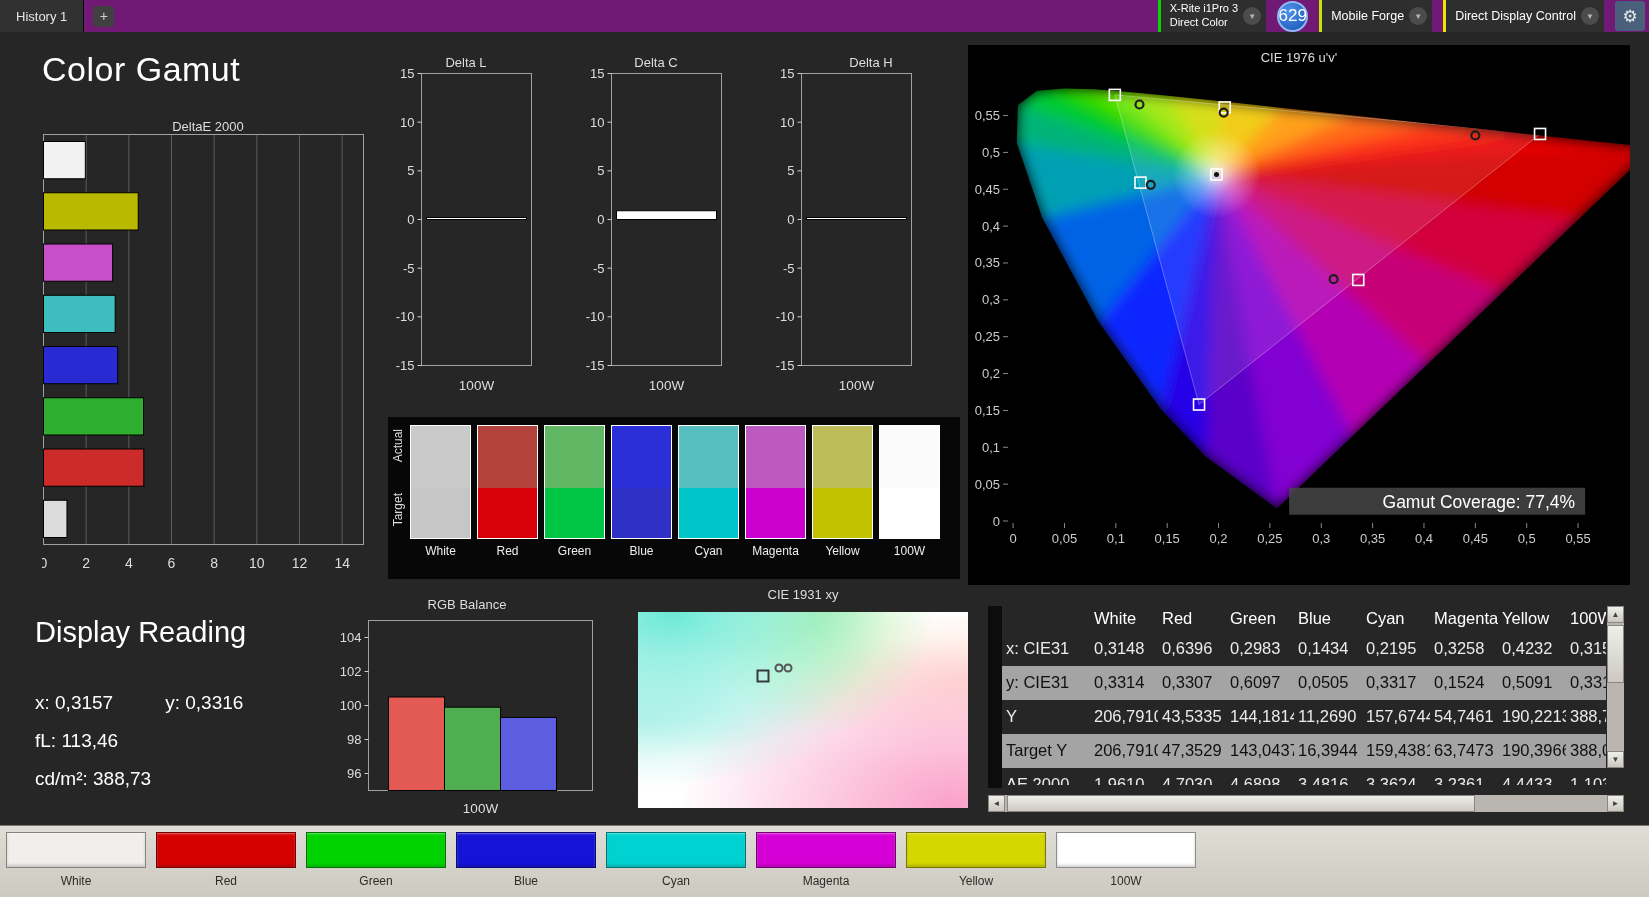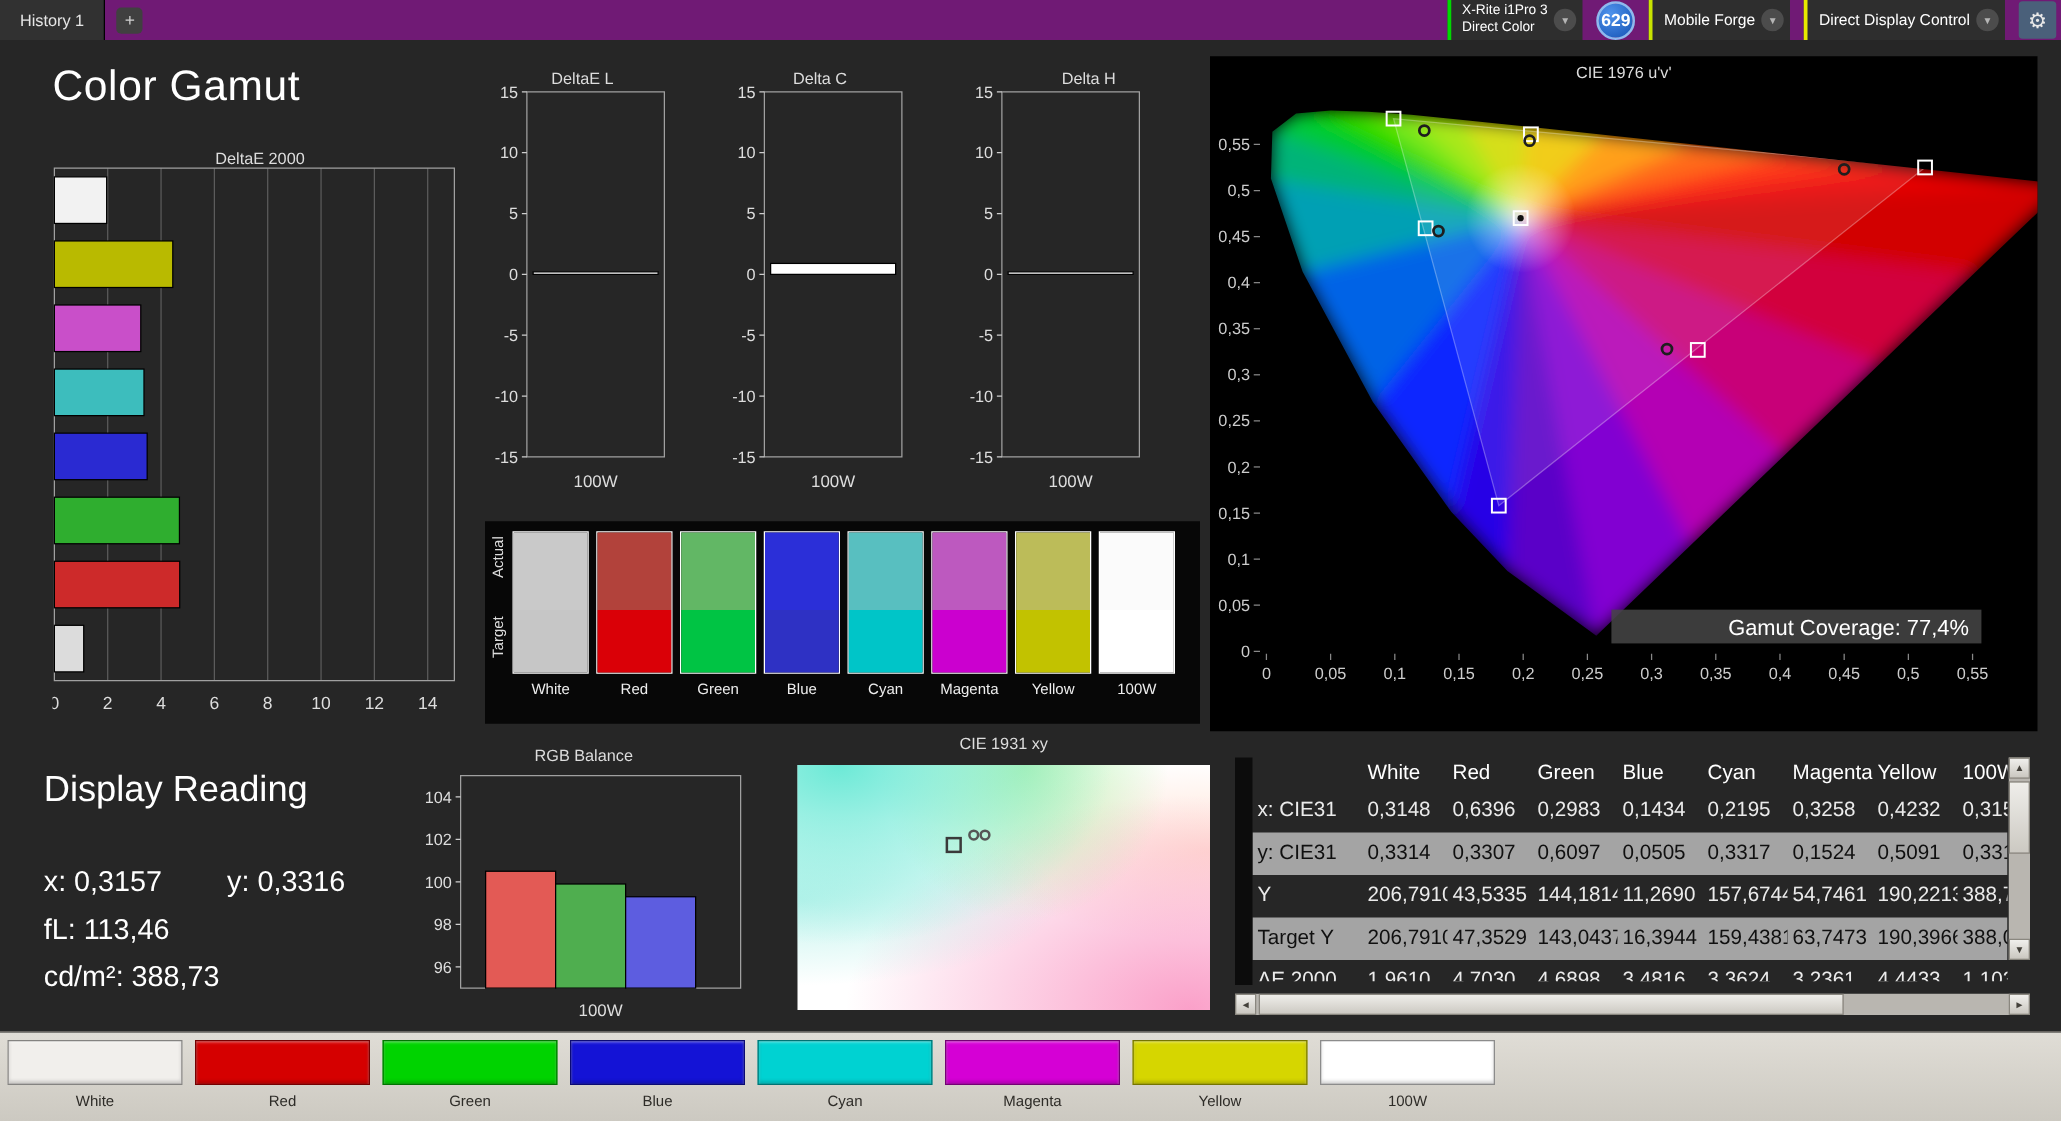--- a/index.html
+++ b/index.html
@@ -9,28 +9,28 @@
 
 
 .topbar{position:absolute;left:0;top:0;width:1649px;height:32px;background:#701a75;display:flex;align-items:center;z-index:6}
 .history-tab{height:32px;padding:0 16px;background:#313131;color:#e6e6e6;font-size:13px;display:flex;align-items:center;border-right:1px solid #000;cursor:pointer}
 .add-btn{width:21px;height:21px;margin-left:9px;border-radius:4px;background:#404040;color:#cfcfcf;font-size:14px;display:flex;align-items:center;justify-content:center;cursor:pointer}
 .topbar-right{margin-left:auto;display:flex;align-items:center;gap:11px;height:32px;padding-right:4px}
 .dropdown{position:relative;height:32px;background:#2e2e2e;border-left:3px solid #00d800;color:#fff;display:flex;align-items:center;padding:0 28px 0 9px;cursor:pointer}
 .dd-lines{display:flex;flex-direction:column;font-size:11px;line-height:1.25}
 .dd-single{font-size:12.5px}
 .dd-arrow{position:absolute;right:5px;top:7px;width:18px;height:18px;border-radius:50%;background:#4c4c4c;color:#b5b5b5;font-size:8px;display:flex;align-items:center;justify-content:center}
-.badge{width:31px;height:31px;border-radius:50%;background:radial-gradient(circle at 35% 30%,#4f93ec,#1552b4);border:2px solid #8fb9ee;color:#fff;font-size:14px;font-weight:bold;display:flex;align-items:center;justify-content:center}
+.badge{width:31px;height:31px;border-radius:50%;background:radial-gradient(circle at 35% 30%,#4f93ec,#1552b4);border:2px solid #8fb9ee;color:#fff;font-size:17px;font-weight:normal;display:flex;align-items:center;justify-content:center}
 .gear-btn{width:30px;height:30px;background:#4a607a;border-radius:3px;color:#e8e8e8;font-size:17px;display:flex;align-items:center;justify-content:center;cursor:pointer}
 
 
 .page-title{position:absolute;left:42px;top:50px;font-size:34px;color:#fff;letter-spacing:.5px}
 .chart-title{position:absolute;font-size:13px;color:#ddd;text-align:center}
 .cr-title{position:absolute;left:35px;top:616px;font-size:29px;color:#fff}
-.cr-line{position:absolute;left:35px;font-size:23px;color:#fff}
+.cr-line{position:absolute;left:35px;font-size:19px;color:#fff}
 
 
 .swatch-panel{position:absolute;left:388px;top:417px;width:572px;height:162px;background:#070707}
 .swatch-side{position:absolute;left:3px;color:#ddd;font-size:12px;writing-mode:vertical-rl;transform:rotate(180deg)}
 .swatch-row{position:absolute;left:22px;top:8px;display:flex;gap:6px}
 .swatch-col{width:61px}
 .swatch-box{height:114px;border:1px solid #fff;display:flex;flex-direction:column}
 .swatch-actual{flex:0 0 62px}
 .swatch-target{flex:1}
 .swatch-label{margin-top:5px;text-align:center;color:#eee;font-size:12px;white-space:nowrap}
@@ -123,21 +123,21 @@
     <text x="1.5" y="434.5" text-anchor="middle" font-size="14" fill="#ddd">0</text>
     <text x="44.166666666666664" y="434.5" text-anchor="middle" font-size="14" fill="#ddd">2</text>
     <text x="86.83333333333333" y="434.5" text-anchor="middle" font-size="14" fill="#ddd">4</text>
     <text x="129.5" y="434.5" text-anchor="middle" font-size="14" fill="#ddd">6</text>
     <text x="172.16666666666666" y="434.5" text-anchor="middle" font-size="14" fill="#ddd">8</text>
     <text x="214.83333333333331" y="434.5" text-anchor="middle" font-size="14" fill="#ddd">10</text>
     <text x="257.5" y="434.5" text-anchor="middle" font-size="14" fill="#ddd">12</text>
     <text x="300.1666666666667" y="434.5" text-anchor="middle" font-size="14" fill="#ddd">14</text>
   </svg>
 
-<div class="chart-title" style="left:385px;top:55px;width:162px">DeltaE L</div>
+<div class="chart-title" style="left:385px;top:55px;width:162px">Delta L</div>
 <svg id="svg-delta_l" style="position:absolute;left:385px;top:68px" width="162" height="335">
     <rect x="36.5" y="5.5" width="110" height="292" fill="none" stroke="#a0a0a0"></rect>
     <line x1="32.5" y1="5.5" x2="36.5" y2="5.5" stroke="#cfcfcf"></line>
     <text x="29.5" y="10" text-anchor="end" font-size="13" fill="#ddd">15</text>
     <line x1="32.5" y1="54.166666666666664" x2="36.5" y2="54.166666666666664" stroke="#cfcfcf"></line>
     <text x="29.5" y="58.666666666666664" text-anchor="end" font-size="13" fill="#ddd">10</text>
     <line x1="32.5" y1="102.83333333333333" x2="36.5" y2="102.83333333333333" stroke="#cfcfcf"></line>
     <text x="29.5" y="107.33333333333333" text-anchor="end" font-size="13" fill="#ddd">5</text>
     <line x1="32.5" y1="151.5" x2="36.5" y2="151.5" stroke="#cfcfcf"></line>
     <text x="29.5" y="156" text-anchor="end" font-size="13" fill="#ddd">0</text>

